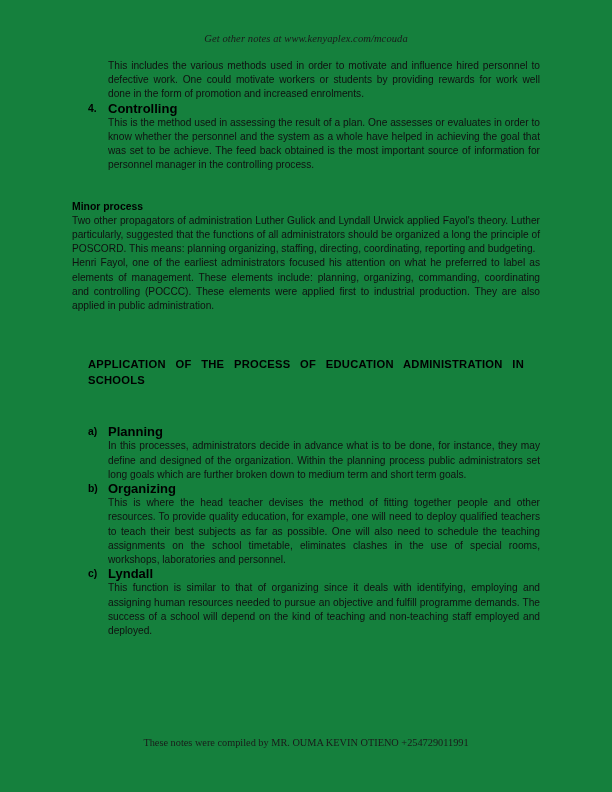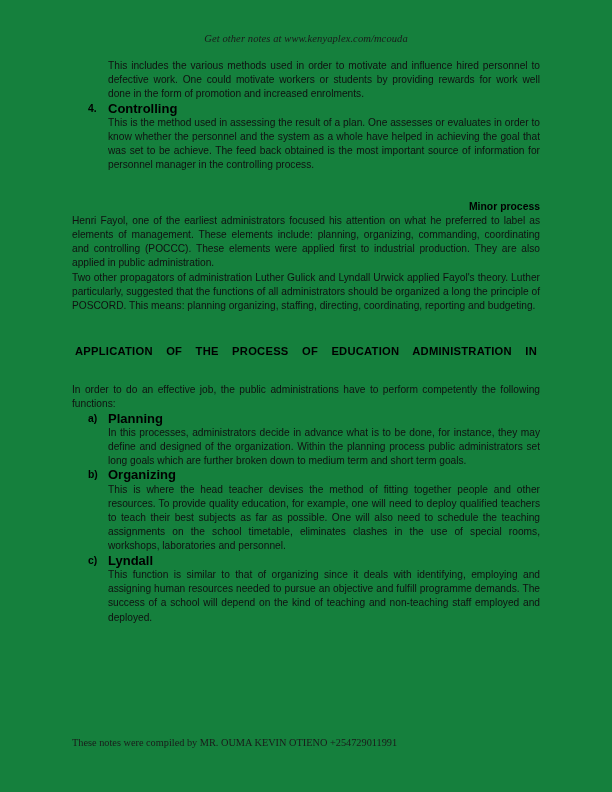--- a/index.html
+++ b/index.html
@@ -66,31 +66,31 @@
     margin-left: 36px;
     width: 432px;
   }
 
   
   .sec-head {
     font-weight: bold;
     font-size: 10.4px;
     line-height: 14.2px;
     margin: 0;
-    text-align: right;
+    text-align: left;
   }
 
   .main-head {
     font-weight: bold;
     font-size: 11.2px;
     line-height: 16px;
     text-align: justify;
     text-justify: inter-word;
     letter-spacing: 0.25px;
-    margin: 3px;
+    margin: 16px;
   }
   .main-head .line1 {
     display: block;
     text-align: justify;
     text-align-last: justify;
   }
   .main-head .line2 {
     display: block;
     text-align: left;
   }
@@ -120,21 +120,21 @@
 
   
   .doc-footer {
     position: absolute;
     left: 72px;
     top: 737px;
     width: 468px;
     font-family: "Liberation Serif", serif;
     font-size: 10.3px;
     color: #1a1a1a;
-    text-align: left;
+    text-align: center;
   }
 </style>
 </head>
 <body>
 
 <div class="page">
 
   <div class="doc-header">Get other notes at www.kenyaplex.com/mcouda</div>
 
   <div class="content">
@@ -144,32 +144,32 @@
     <div class="list-item">
       <span class="marker">4.</span>
       <span class="label">Controlling</span>
     </div>
     <p class="para indent">This is the method used in assessing the result of a plan. One assesses or evaluates in order to know whether the personnel and the system as a whole have helped in achieving the goal that was set to be achieve. The feed back obtained is the most important source of information for personnel manager in the controlling process.</p>
 
     <div class="gap-xl"></div>
 
     <div class="sec-head">Minor process</div>
 
+    <p class="para flush">Two other propagators of administration Luther Gulick and Lyndall Urwick applied Fayol's theory. Luther particularly, suggested that the functions of all administrators should be organized a long the principle of POSCORD. This means: planning organizing, staffing, directing, coordinating, reporting and budgeting.</p>
     <p class="para flush">Henri Fayol, one of the earliest administrators focused his attention on what he preferred to label as elements of management. These elements include: planning, organizing, commanding, coordinating and controlling (POCCC). These elements were applied first to industrial production. They are also applied in public administration.</p>
-    <p class="para flush">Two other propagators of administration Luther Gulick and Lyndall Urwick applied Fayol's theory. Luther particularly, suggested that the functions of all administrators should be organized a long the principle of POSCORD. This means: planning organizing, staffing, directing, coordinating, reporting and budgeting.</p>
 
     <div class="gap-xl"></div>
 
     <div class="main-head">
       <span class="line1">APPLICATION OF THE PROCESS OF EDUCATION ADMINISTRATION IN</span>
+      <span class="line2">SCHOOLS</span>
     </div>
 
     <div class="gap-lg"></div>
 
-    <p class="para flush">In order to do an effective job, the public administrations have to perform competently the following functions:</p>
 
     <div class="list-item">
       <span class="marker">a)</span>
       <span class="label">Planning</span>
     </div>
     <p class="para indent">In this processes, administrators decide in advance what is to be done, for instance, they may define and designed of the organization. Within the planning process public administrators set long goals which are further broken down to medium term and short term goals.</p>
 
     <div class="list-item">
       <span class="marker">b)</span>
       <span class="label">Organizing</span>

